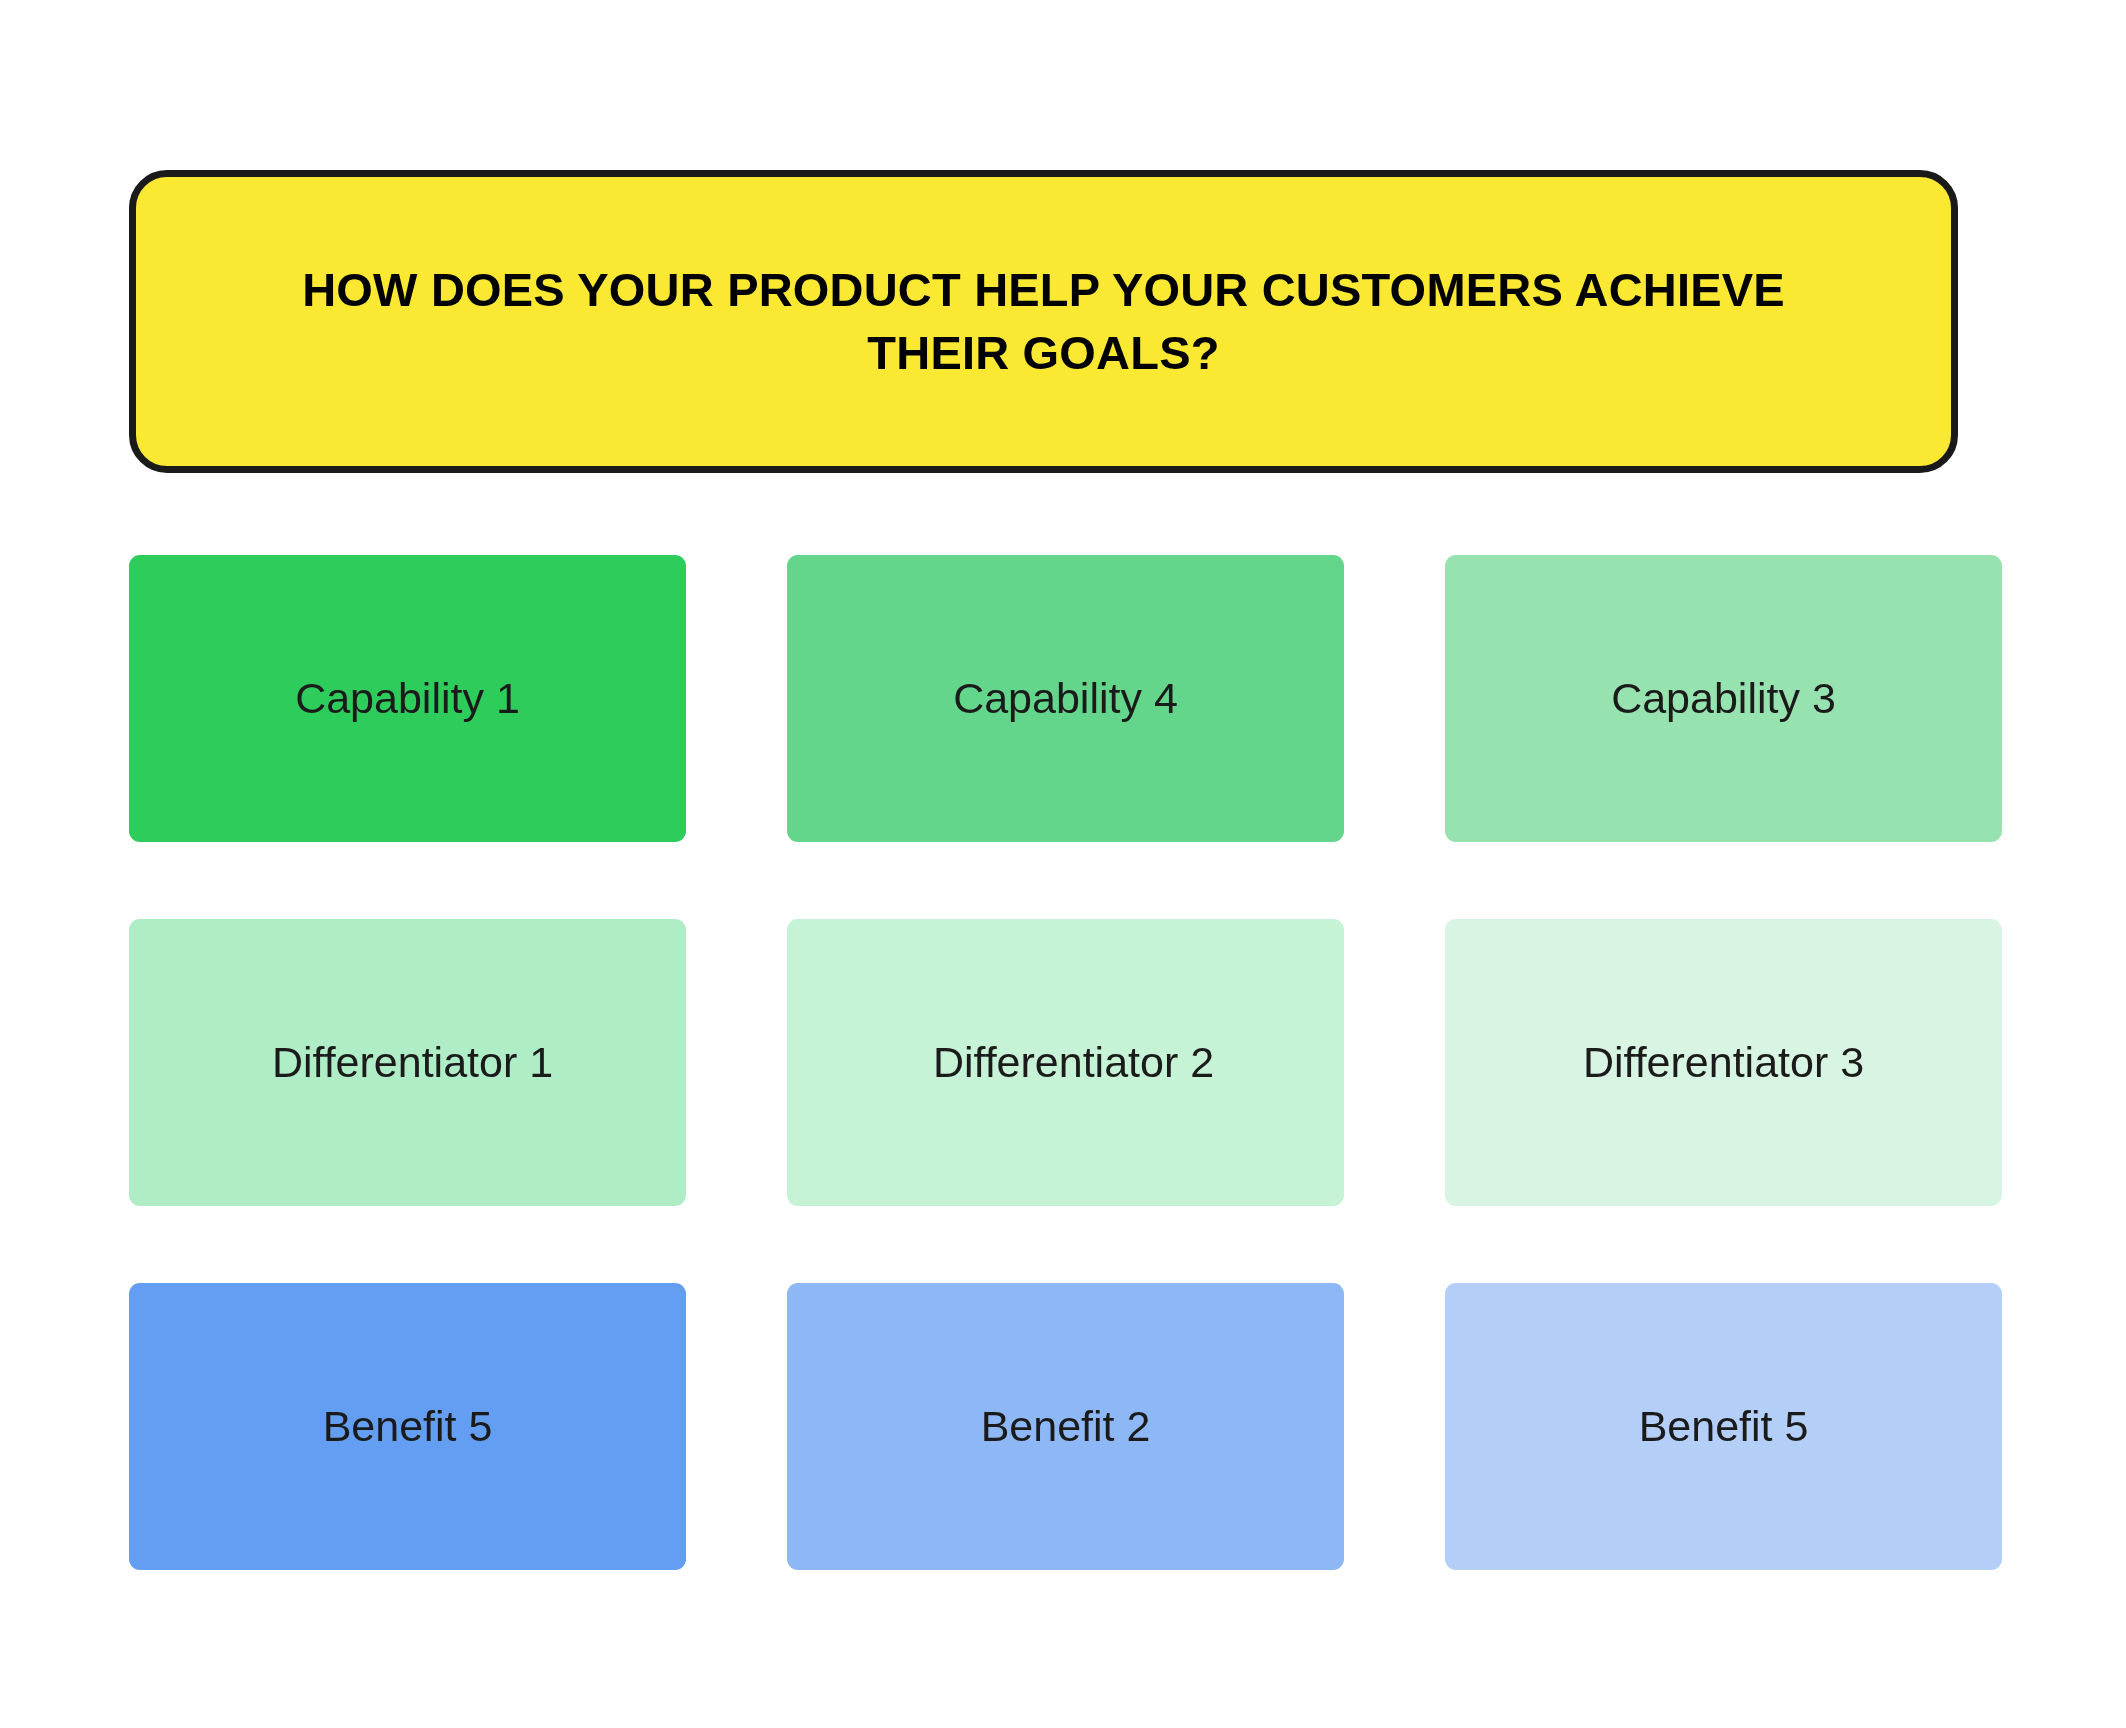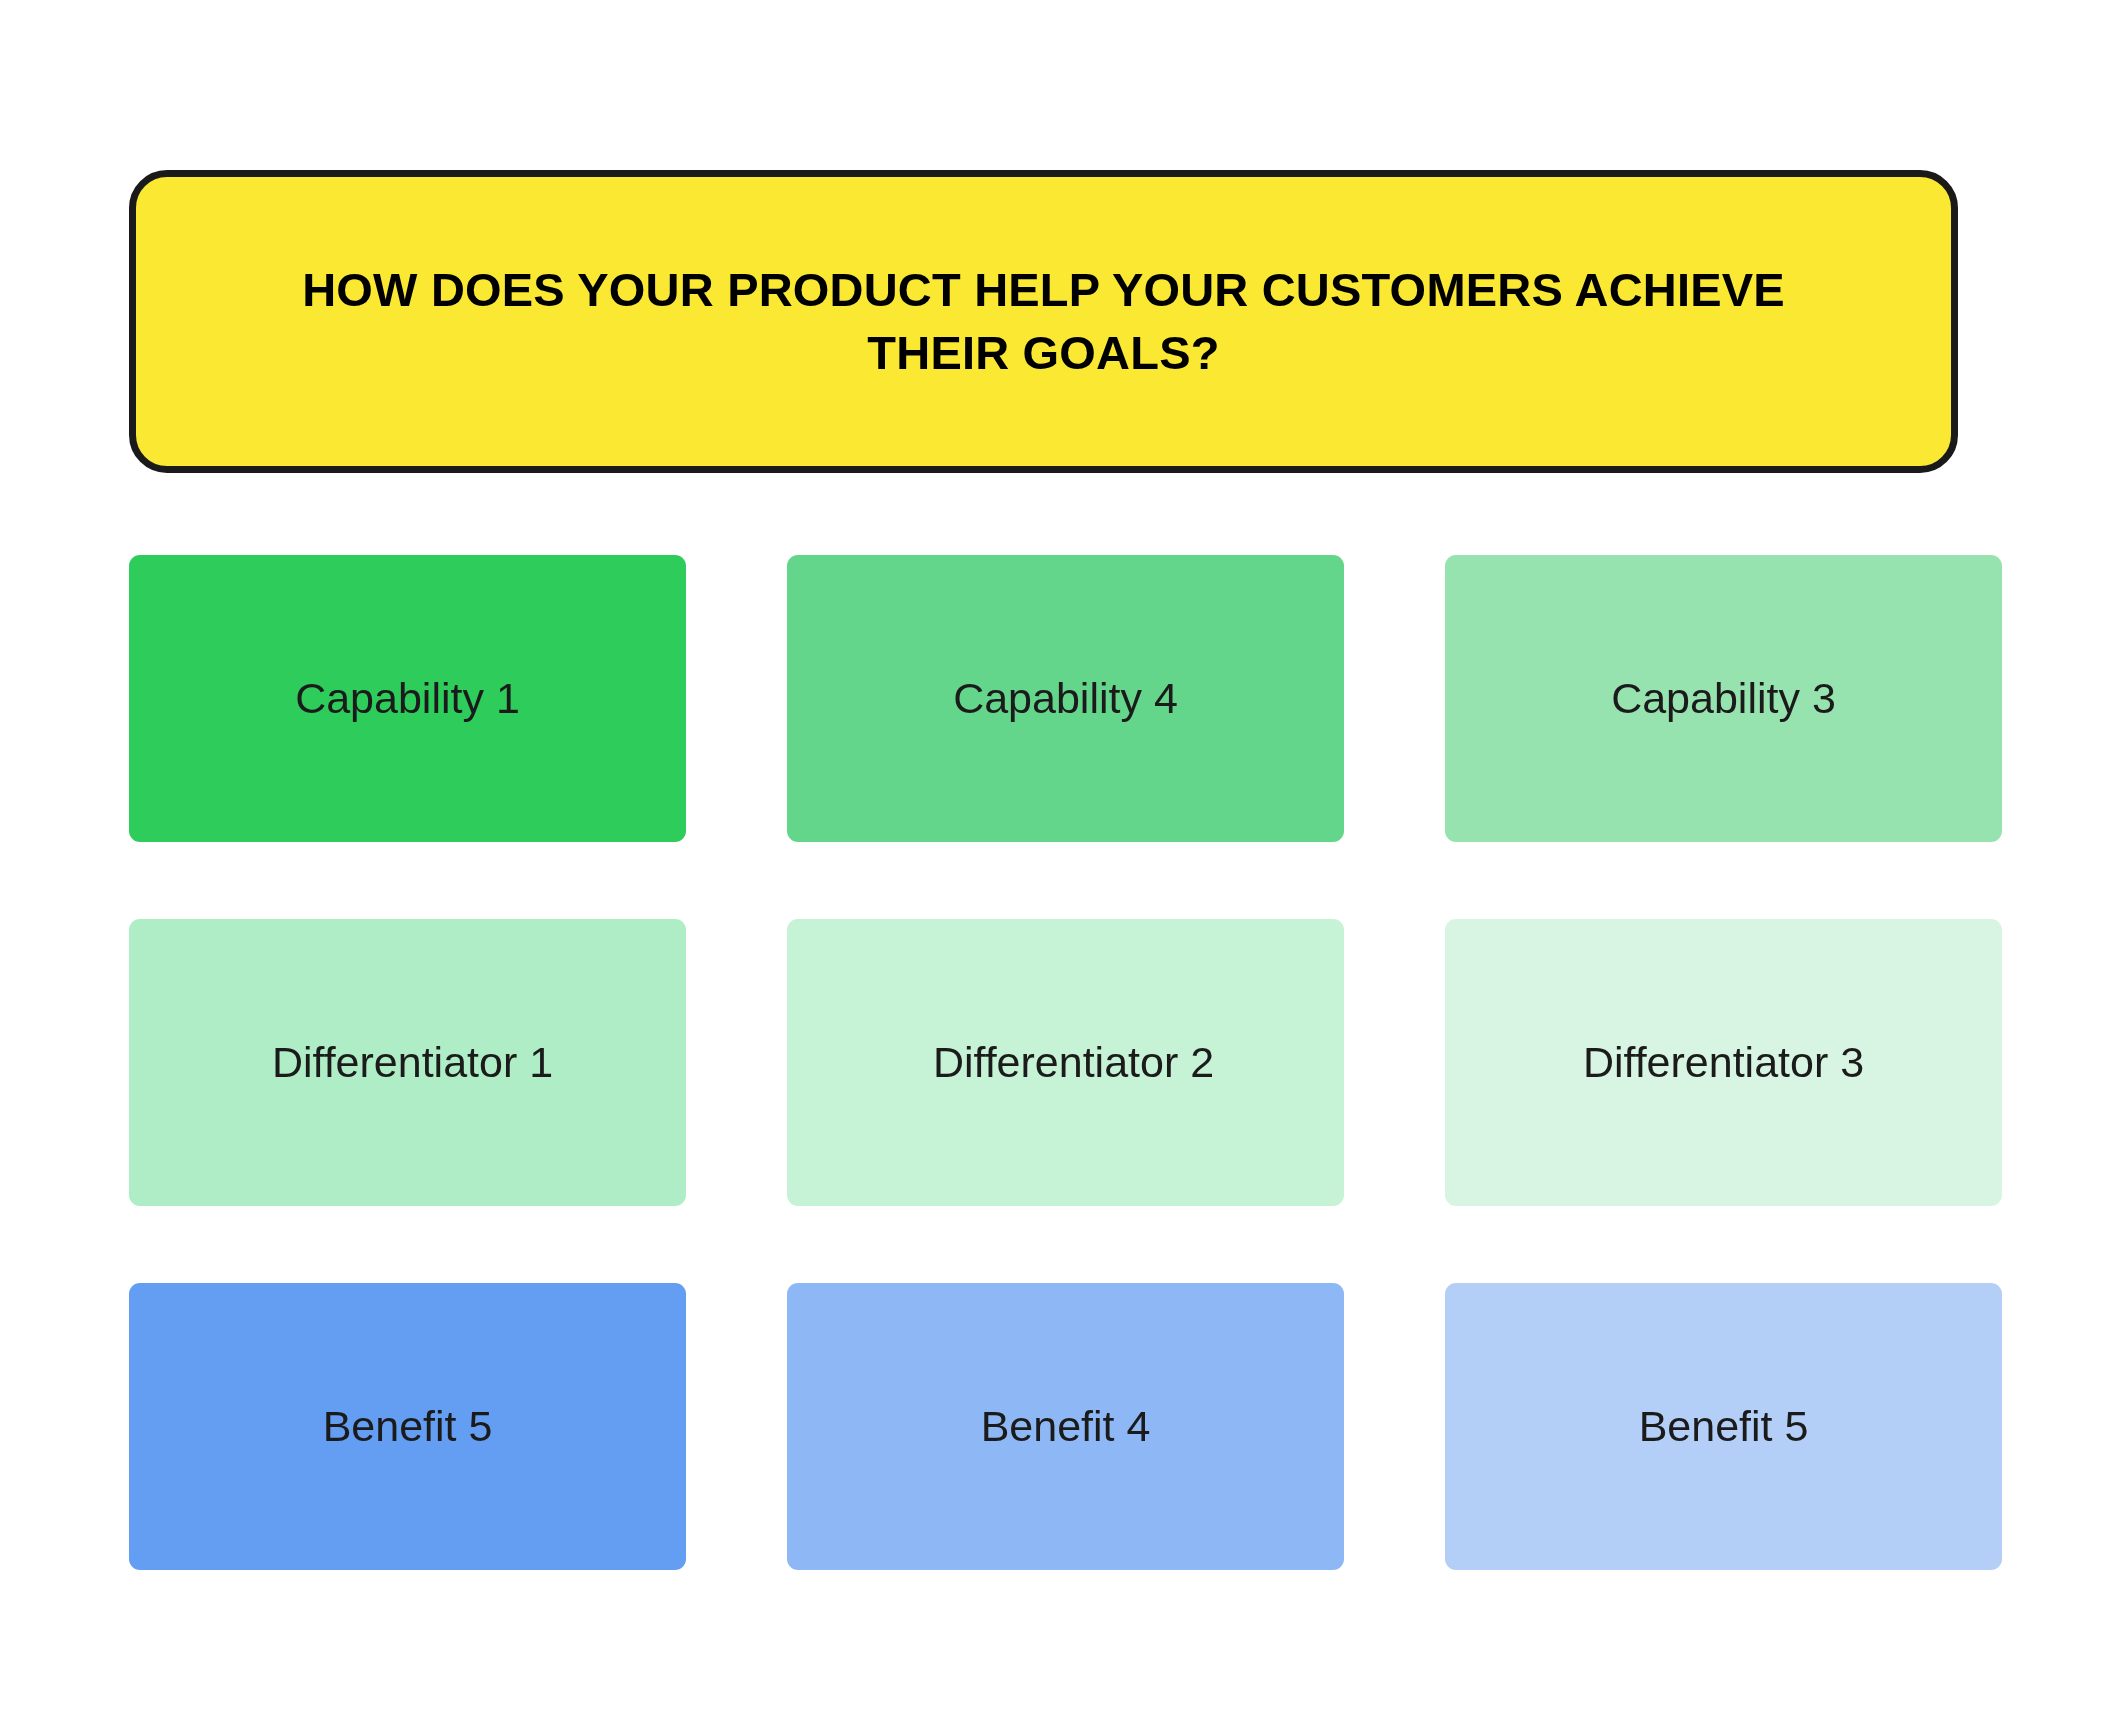--- a/index.html
+++ b/index.html
@@ -123,21 +123,21 @@
       <span class="card-label">Differentiator 2</span>
     </div>
     <div class="card c-diff-3">
       <span class="card-label">Differentiator 3</span>
     </div>
 
     <div class="card c-ben-1">
       <span class="card-label">Benefit 5</span>
     </div>
     <div class="card c-ben-2">
-      <span class="card-label">Benefit 4</span>
+      <span class="card-label">Benefit 2</span>
     </div>
     <div class="card c-ben-3">
       <span class="card-label">Benefit 5</span>
     </div>
 
   </div>
 </div>
 
 
 </body></html>

